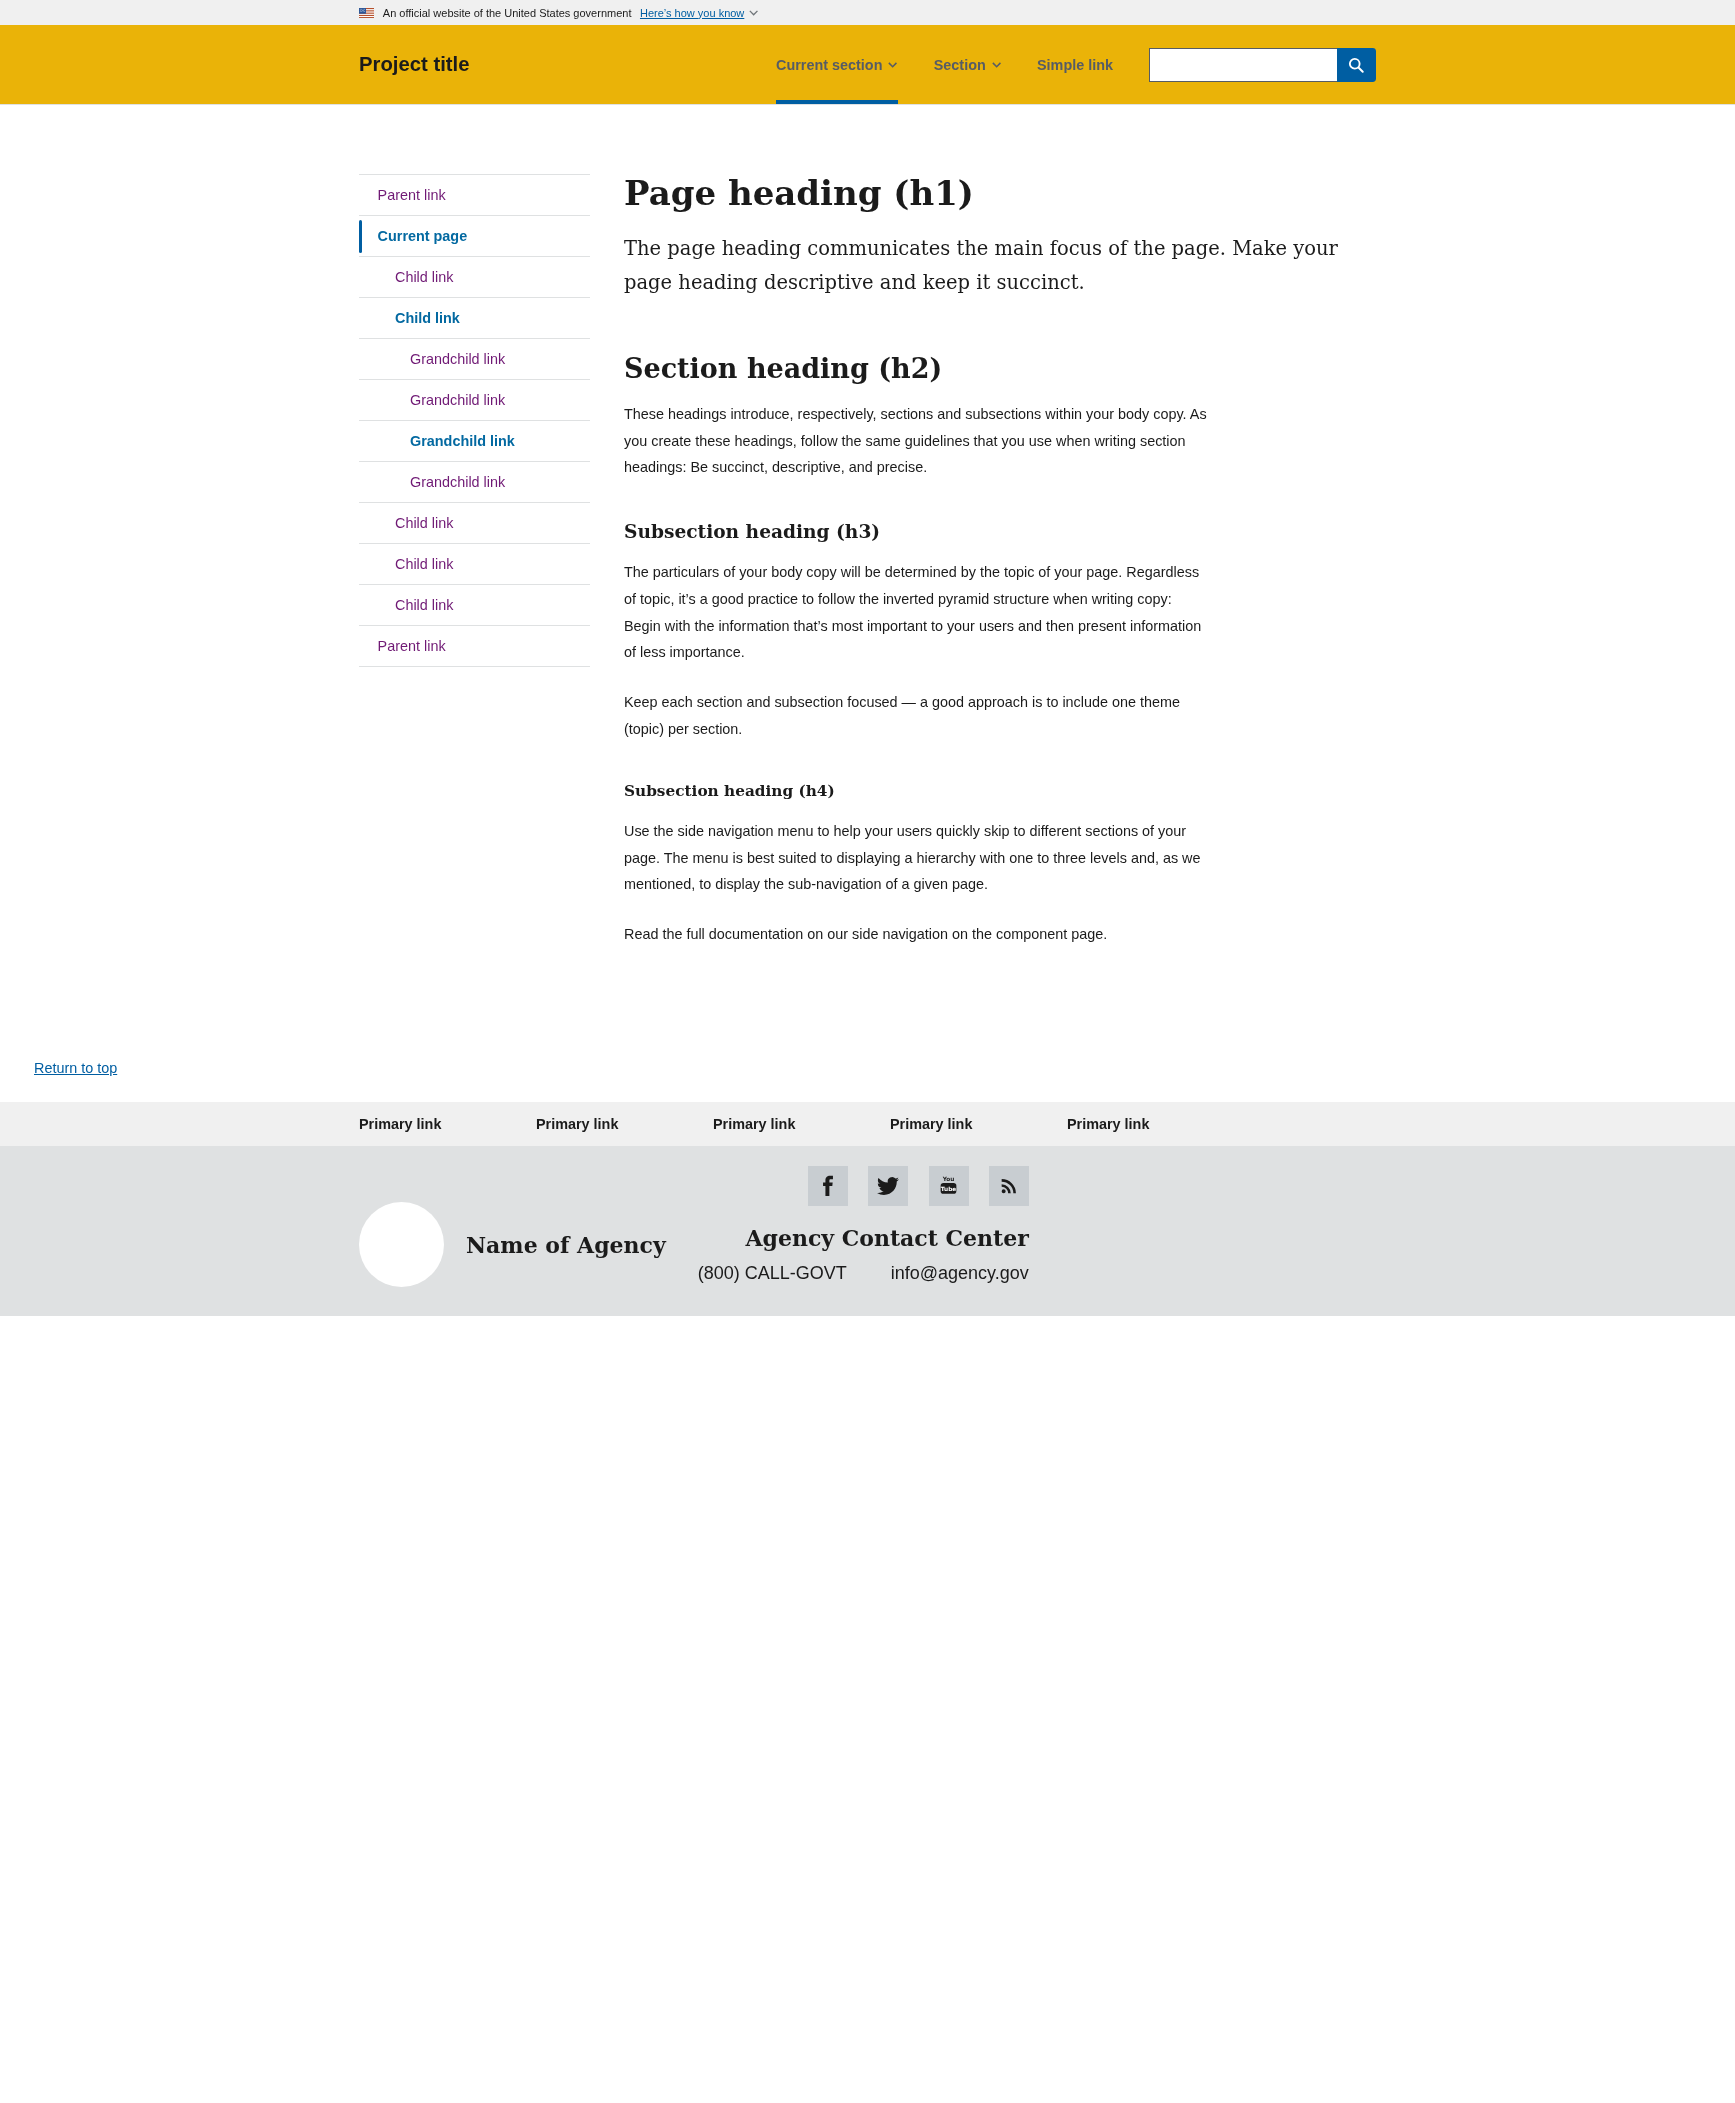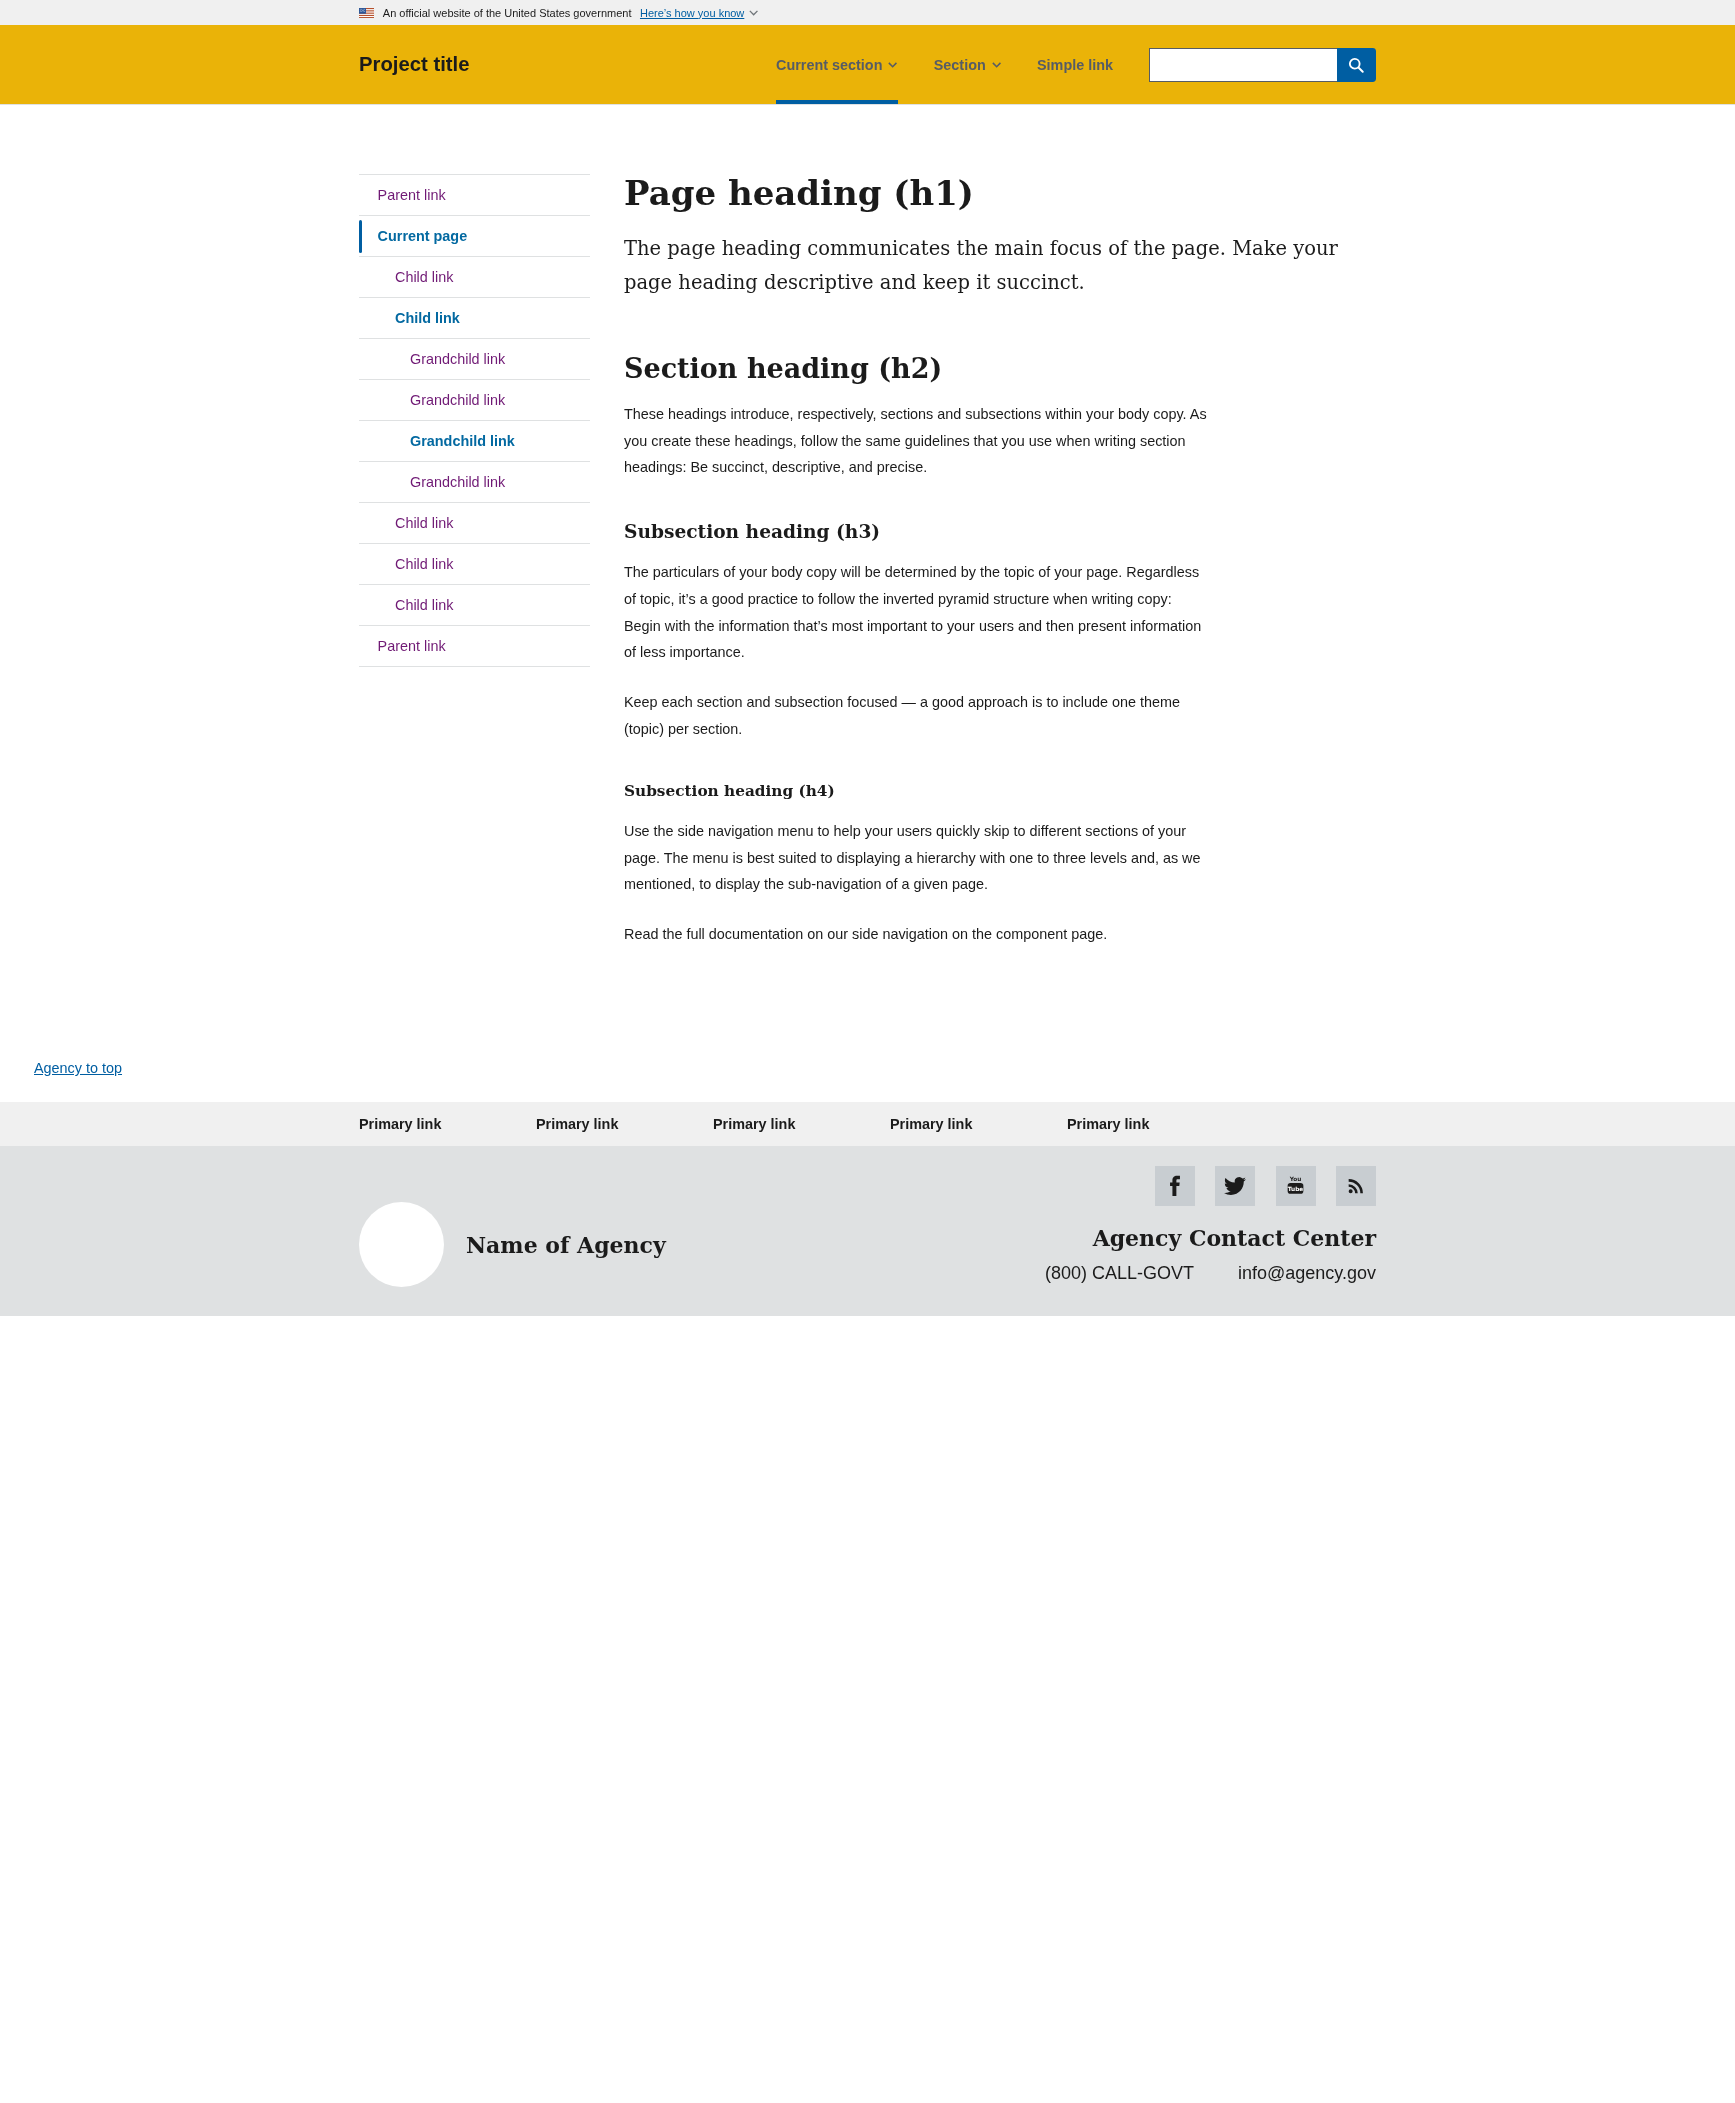--- a/index.html
+++ b/index.html
@@ -95,21 +95,21 @@
 
   
   .footer-primary { background: #f0f0f0; }
   .footer-primary ul {
     list-style: none; margin: 0; padding: 14px 0; display: flex; align-items: center;
   }
   .footer-primary li { width: 177px; }
   .footer-primary a { color: #1b1b1b; font-weight: 700; font-size: 14.4px; }
 
   .footer-secondary { background: #dfe1e2; padding: 20.3px 0 29px; }
-  .footer-grid { display: flex; justify-content: space-between; align-items: flex-start; }
+  .footer-grid { display: flex; align-items: flex-start; gap: 32px; }
   .agency-block { display: flex; align-items: center; gap: 22px; margin-top: 36px; }
   .agency-circle { width: 85px; height: 85px; border-radius: 50%; background: #fff; }
   .agency-name {
     font-family: "DejaVu Serif", "Liberation Serif", serif;
     font-size: 22px; font-weight: 700; color: #1b1b1b;
   }
   .contact-block { display: flex; flex-direction: column; align-items: flex-end; }
   .social-row { display: flex; gap: 20.3px; }
   .social-row a {
     width: 40px; height: 40px; background: #c8cdd1;
@@ -249,21 +249,21 @@
     <p class="body-copy">The particulars of your body copy will be determined by the topic of your page. Regardless of topic, it’s a good practice to follow the inverted pyramid structure when writing copy: Begin with the information that’s most important to your users and then present information of less importance.</p>
     <p class="body-copy">Keep each section and subsection focused — a good approach is to include one theme (topic) per section.</p>
 
     <h4 class="serif">Subsection heading (h4)</h4>
     <p class="body-copy">Use the side navigation menu to help your users quickly skip to different sections of your page. The menu is best suited to displaying a hierarchy with one to three levels and, as we mentioned, to display the sub-navigation of a given page.</p>
     <p class="body-copy">Read the full documentation on our side navigation on the component page.</p>
   </main>
 </div>
 
 <div class="container return-top-wrap">
-  <a href="#" class="return-top">Agency to top</a>
+  <a href="#" class="return-top">Return to top</a>
 </div>
 
 <footer>
   <div class="footer-primary">
     <div class="container">
       <ul>
         <li><a href="#">Primary link</a></li>
         <li><a href="#">Primary link</a></li>
         <li><a href="#">Primary link</a></li>
         <li><a href="#">Primary link</a></li>

